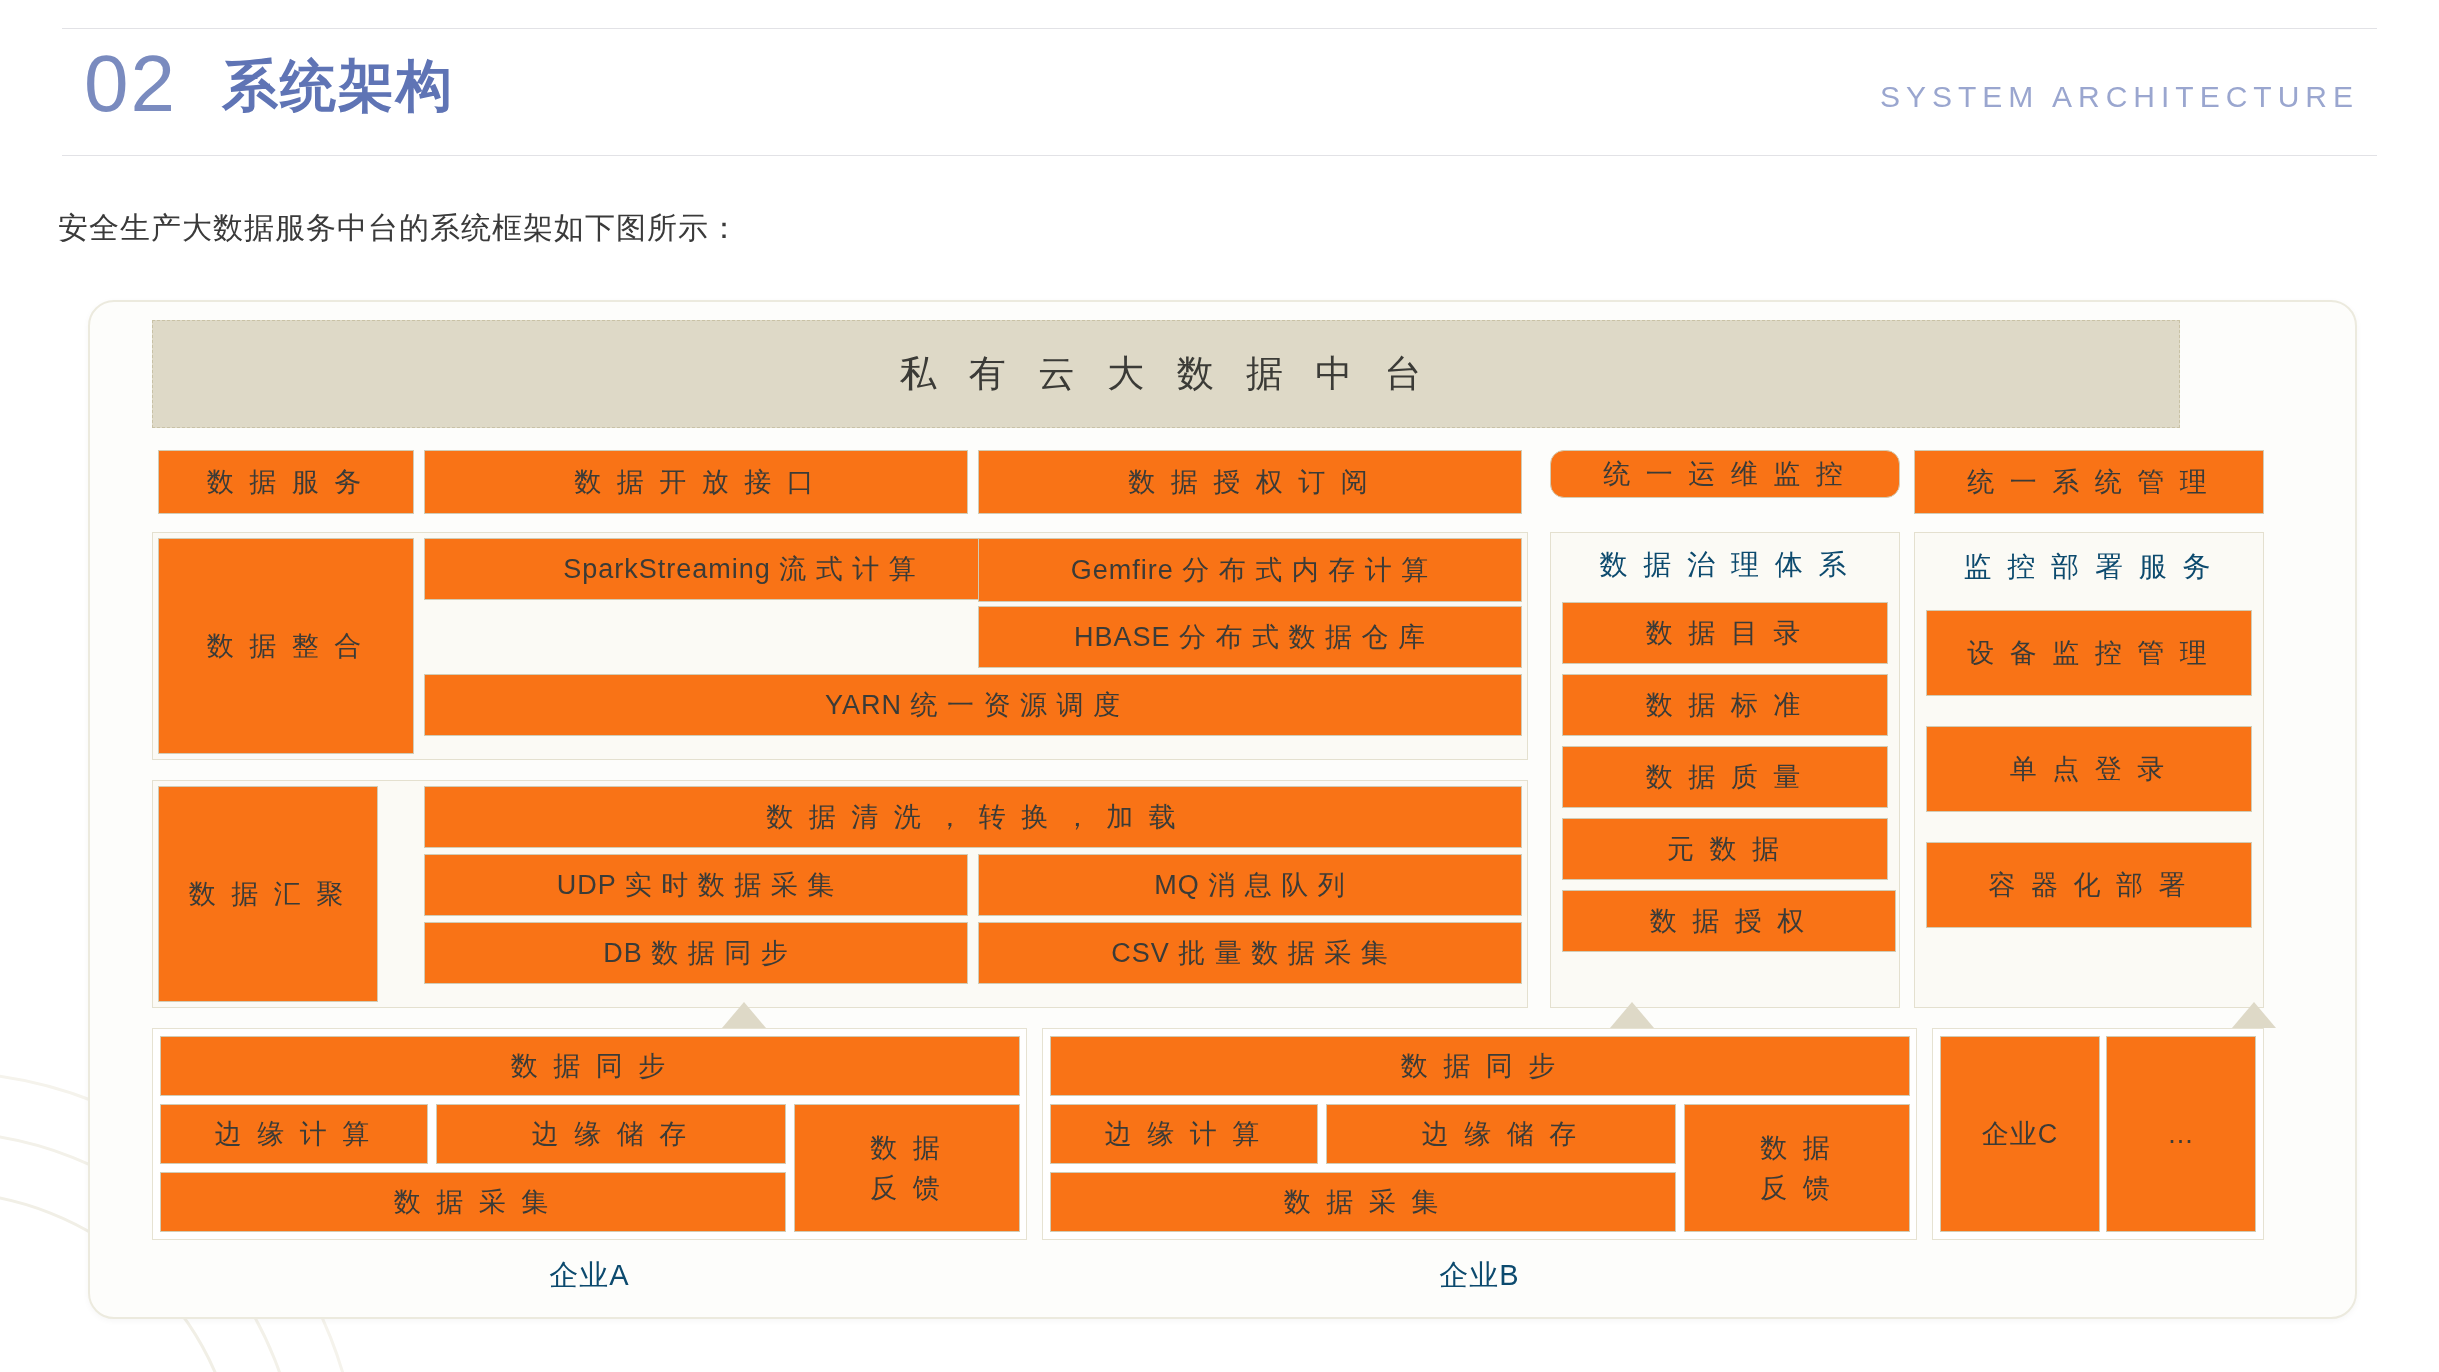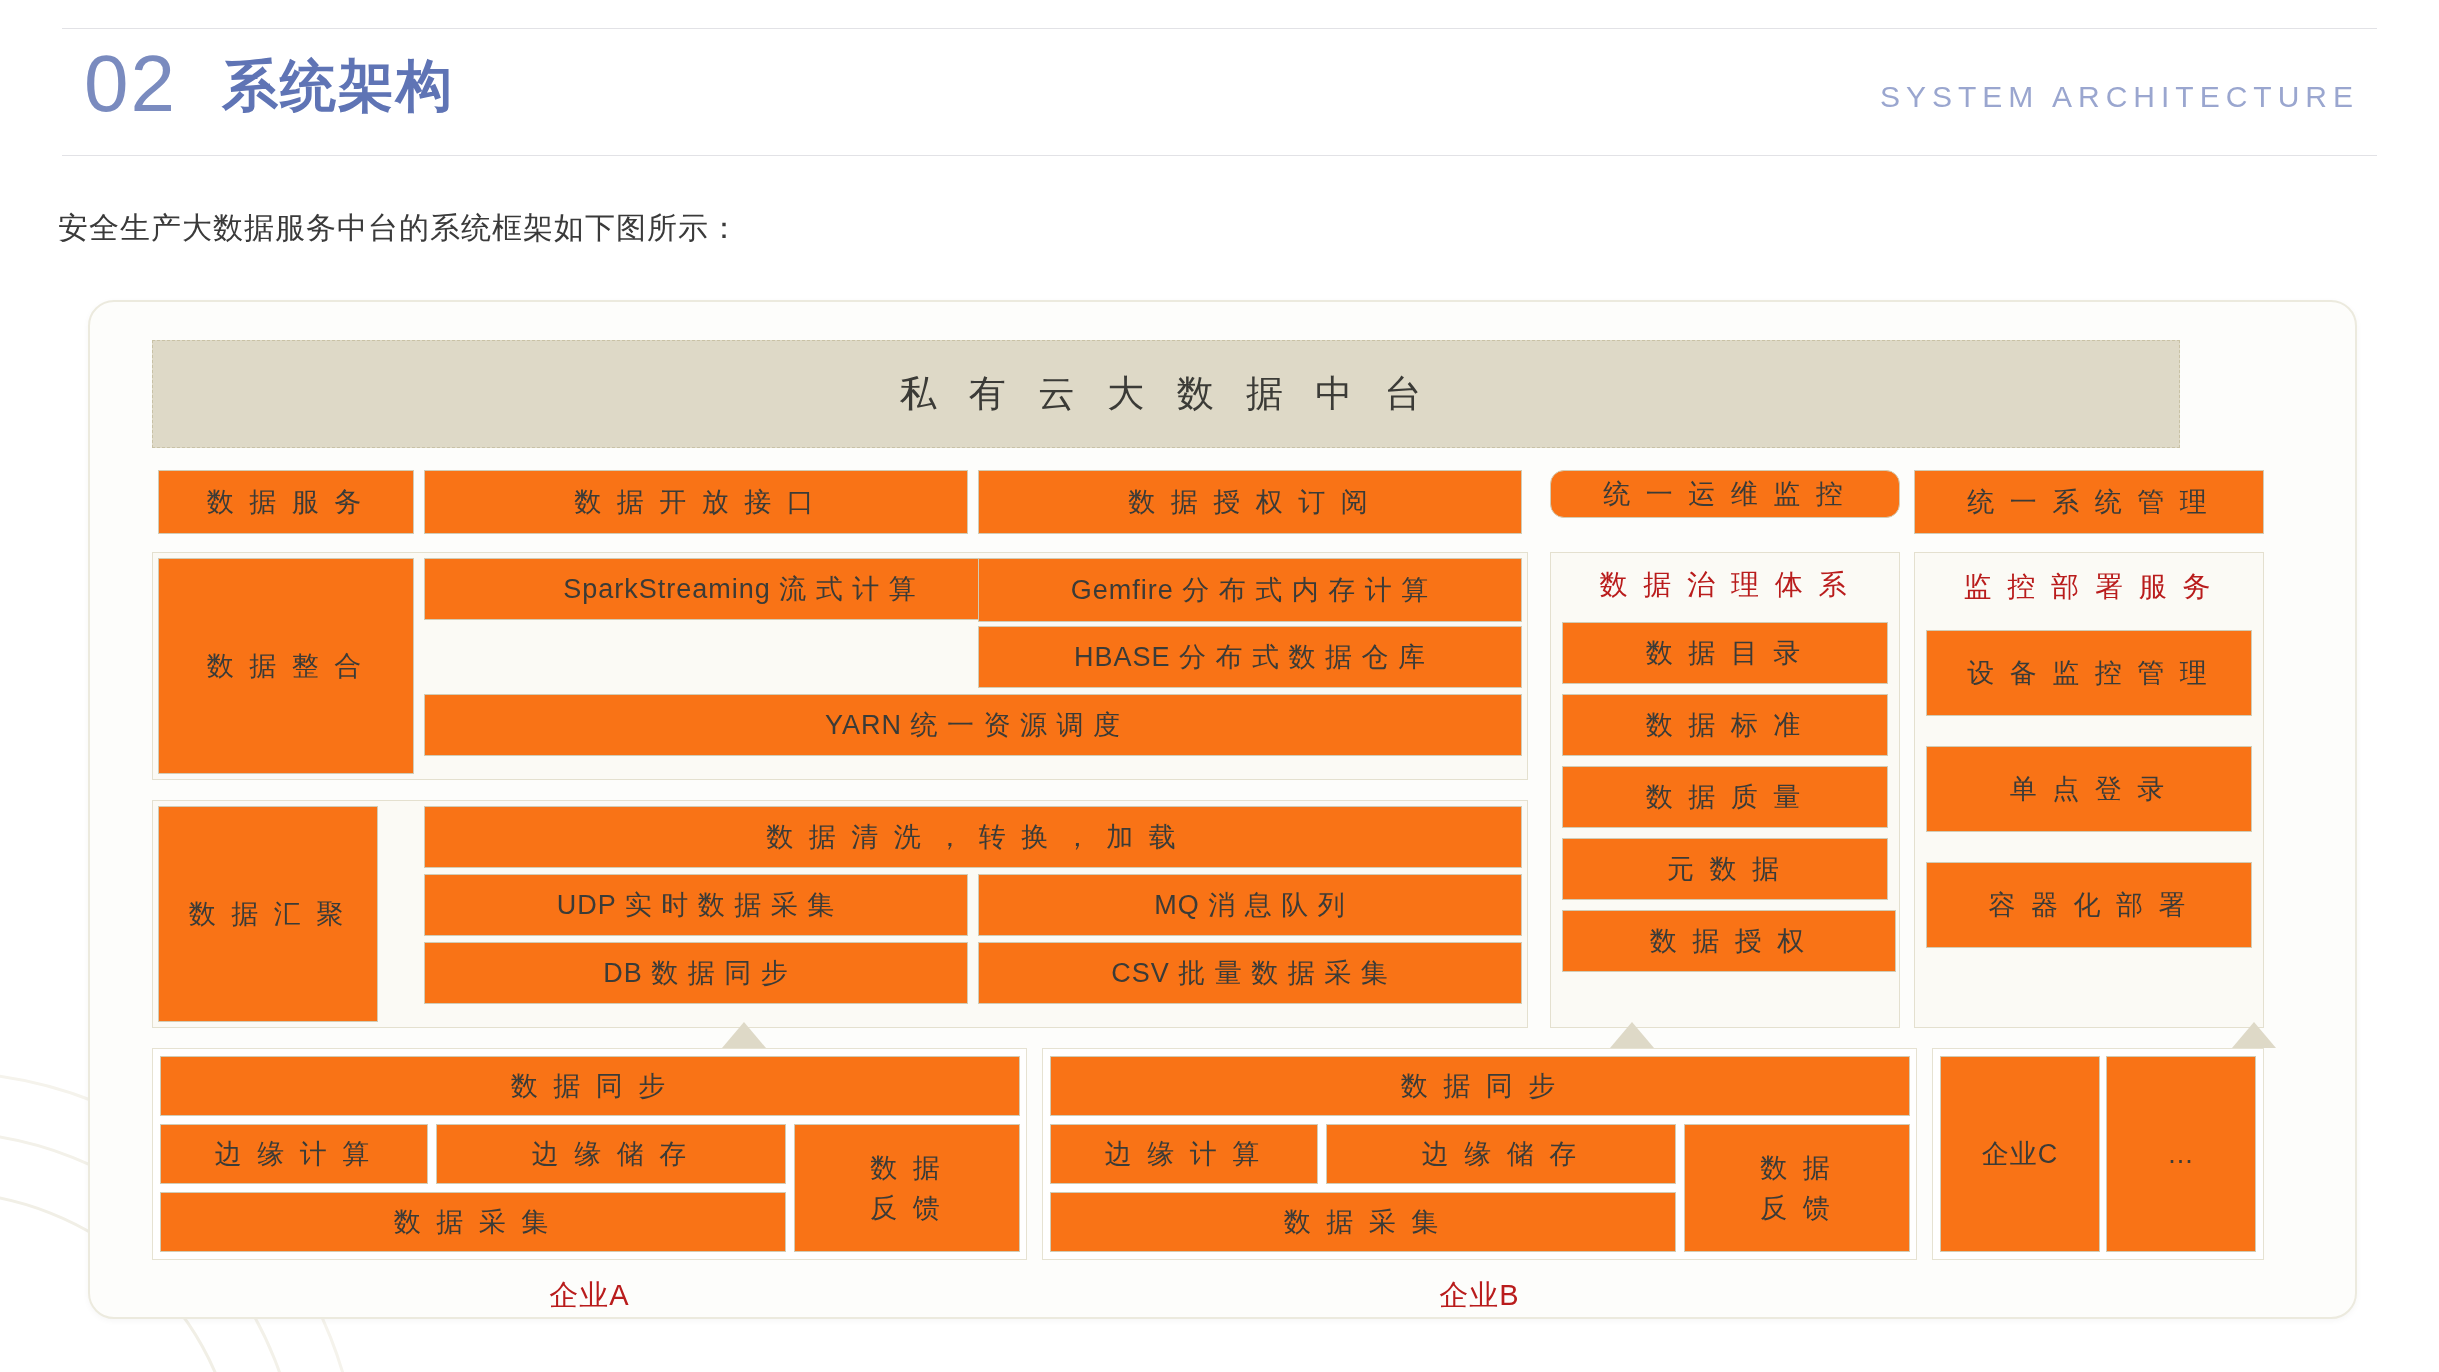--- a/index.html
+++ b/index.html
@@ -93,21 +93,21 @@
     width: 2265px;
     height: 1015px;
     background: #fdfdfb;
     border: 2px solid #eceade;
     border-radius: 26px;
     box-shadow: 0 2px 6px rgba(0,0,0,0.04);
   }
   .inner-frame {
     position: absolute;
     left: 62px;
-    top: 28px;
+    top: 8px;
     width: 2150px;
     height: 955px;
   }
 
   
   .bx {
     position: absolute;
     background: #f97316;
     border: 1px solid #d2ccb4;
     display: flex;
@@ -135,21 +135,21 @@
   }
   .plain-panel {
     position: absolute;
     background: #ffffff;
     border: 1px solid #e6e2d2;
     box-sizing: border-box;
   }
   .caption {
     position: absolute;
     font-size: 29px;
-    color: #b91c1c;
+    color: #0c4a6e;
     text-align: center;
     letter-spacing: 1px;
   }
   
   .arrow-up {
     position: absolute;
     width: 0; height: 0;
     border-left: 22px solid transparent;
     border-right: 22px solid transparent;
     border-bottom: 26px solid #ded9c7;

